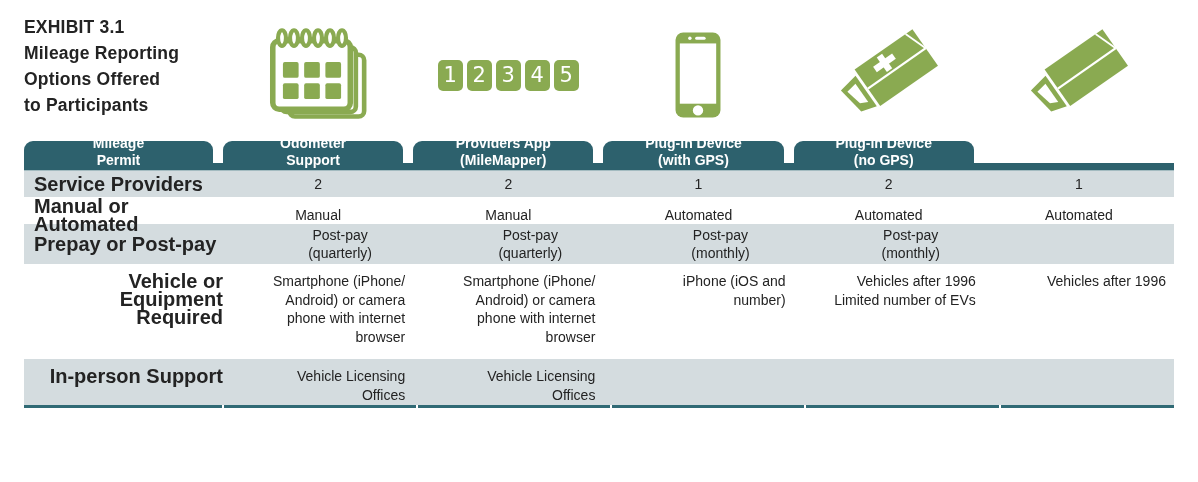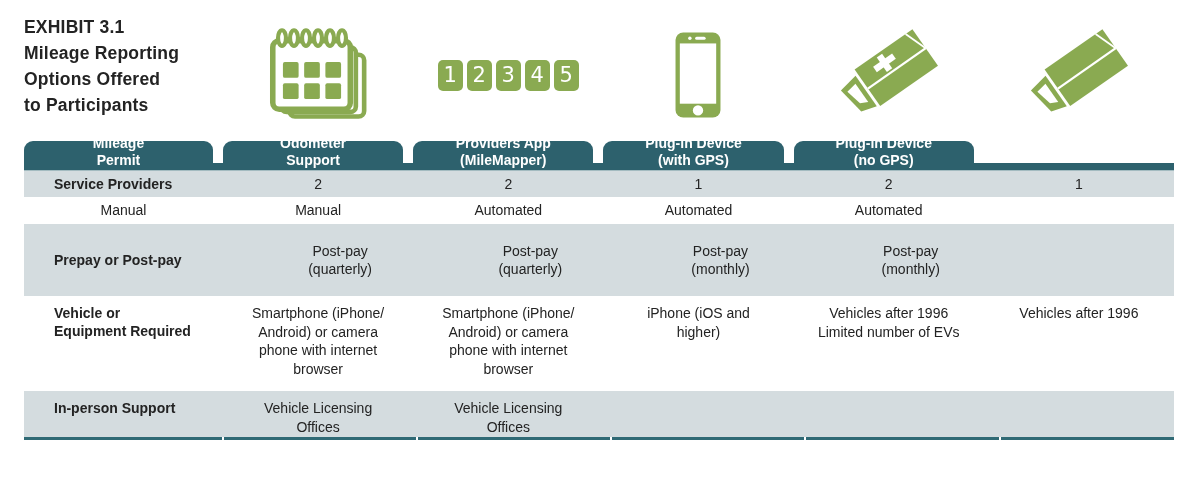--- a/index.html
+++ b/index.html
@@ -40,26 +40,26 @@
 
   
   .strip{width:1150px;margin-left:24px;height:7px;background:var(--teal,#2d616d);border-bottom:1px solid #a3bbc0;}
 
   
   .trow{align-items:center;}
   .trow.shaded{background:var(--gray,#d4dcdf);}
   .trow.top{align-items:start;}
   .r1{height:26px;}
   .r2{height:27px;}
-  .r3{height:72px;gap:44px;}
+  .r3{height:40px;gap:44px;}
   .r4{height:95px;}
   .r5{height:46px;}
-  .tlabel{font-weight:bold;font-size:14px;line-height:18px;padding-left:10px;margin-left:20px;}
+  .tlabel{font-weight:bold;font-size:20px;line-height:18px;padding-left:10px;}
   .tcell{font-size:14px;line-height:18.5px;text-align:center;padding:0 8px;}
-  .trow.top .tlabel,.trow.top .tcell{padding-top:8px;}
+  .trow.top .tlabel,.trow.top .tcell{padding-top:8px;text-align:right;}
 
   
   .bottom-rule{position:relative;width:1150px;margin-left:24px;height:3px;background:#306a75;}
   .tick{position:absolute;top:0;width:2px;height:3px;background:#fff;}
 
   .ic-fill{fill:var(--green,#8aaa51);}
   .ic-stroke{stroke:var(--green,#8aaa51);fill:#fff;}
 </style>
 </head>
 <body>
@@ -169,20 +169,21 @@
   <div class="grid trow shaded r1">
     <div class="tlabel">Service Providers</div>
     <div class="tcell">2</div>
     <div class="tcell">2</div>
     <div class="tcell">1</div>
     <div class="tcell">2</div>
     <div class="tcell">1</div>
   </div>
 
   <div class="grid trow r2">
+    <div class="tlabel">Manual or Automated</div>
     <div class="tcell">Manual</div>
     <div class="tcell">Manual</div>
     <div class="tcell">Automated</div>
     <div class="tcell">Automated</div>
     <div class="tcell">Automated</div>
   </div>
 
   <div class="grid trow shaded r3">
     <div class="tlabel">Prepay or Post-pay</div>
     <div class="tcell pre">Post-pay
@@ -200,21 +201,21 @@
 Equipment Required</div>
     <div class="tcell pre">Smartphone (iPhone/
 Android) or camera
 phone with internet
 browser</div>
     <div class="tcell pre">Smartphone (iPhone/
 Android) or camera
 phone with internet
 browser</div>
     <div class="tcell pre">iPhone (iOS and
-higher)</div>
+number)</div>
     <div class="tcell pre">Vehicles after 1996
 Limited number of EVs</div>
     <div class="tcell pre">Vehicles after 1996</div>
   </div>
 
   <div class="grid trow shaded top r5">
     <div class="tlabel">In-person Support</div>
     <div class="tcell pre">Vehicle Licensing
 Offices</div>
     <div class="tcell pre">Vehicle Licensing

